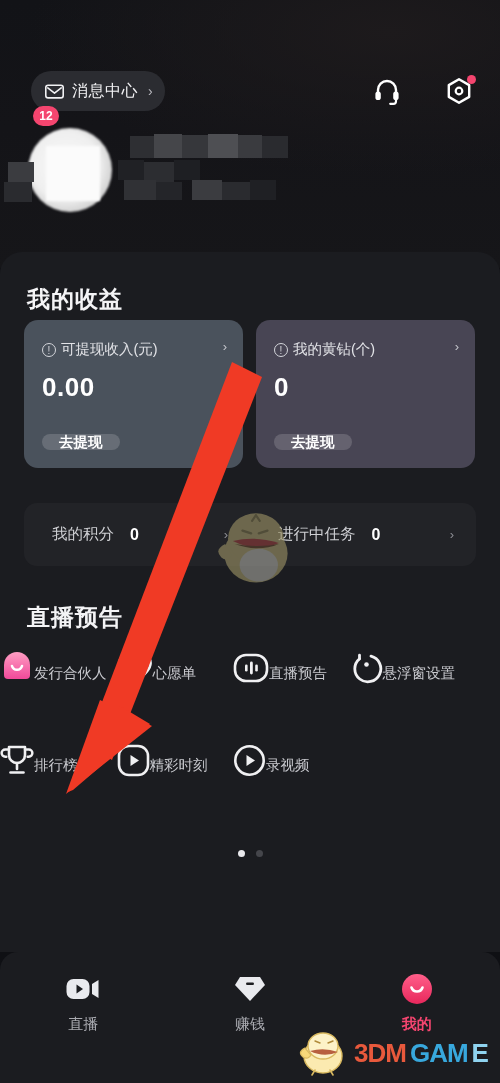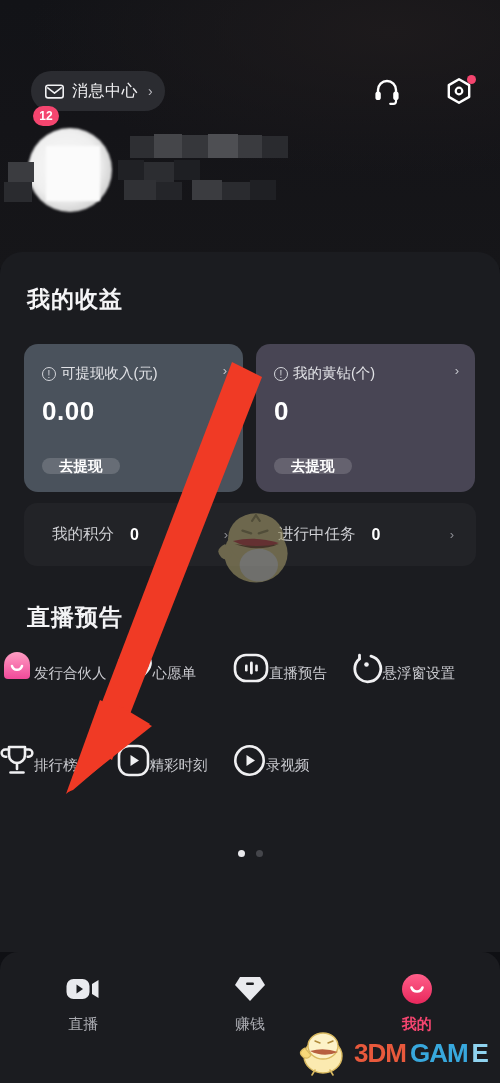--- a/index.html
+++ b/index.html
@@ -72,21 +72,21 @@
     border-radius:22px 22px 0 0;
   }
   .sec-title{
     position:absolute; left:27px; font-size:23px; font-weight:bold; color:#f4f4f6;
     letter-spacing:1px;
   }
   #earn-title{ top:284px; }
   #tools-title{ top:602px; }
 
   
-  .cards{ position:absolute; left:24px; top:344px; width:452px; display:flex; gap:13px; }
+  .cards{ position:absolute; left:24px; top:320px; width:452px; display:flex; gap:13px; }
   .card{ width:219px; height:148px; border-radius:14px; padding:20px 16px 0 18px; position:relative;}
   .card.a{ background:#4a525c; }
   .card.b{ background:#484554; }
   .card .head{ display:flex; align-items:center; gap:5px; }
   .card .head .t{ font-size:14.5px; color:#e2e3e7; }
   .card .head .chev{ position:absolute; right:16px; top:19px; font-size:13px; color:#c2c4ca;}
   .card .val{ margin-top:13px; font-size:26px; font-weight:bold; color:#fff; letter-spacing:.5px;}
   .card .btn{
     position:absolute; left:18px; bottom:18px;
     height:16px; padding:0 17px; border-radius:15px;

